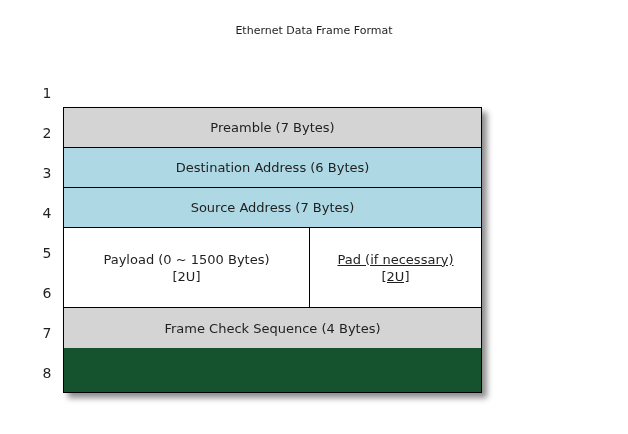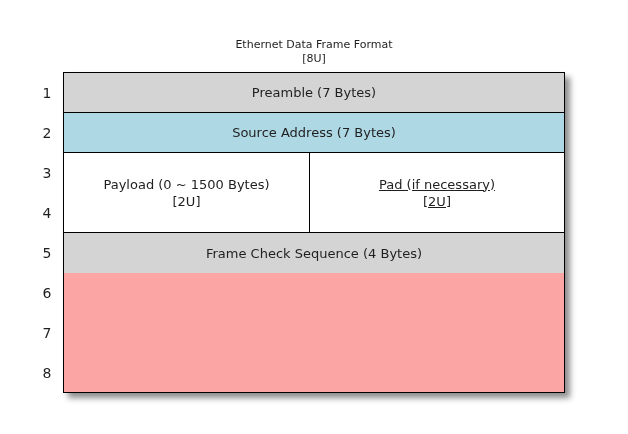--- a/index.html
+++ b/index.html
@@ -6,37 +6,38 @@
   body {
     width: 628px; height: 434px;
     background: #ffffff;
     font-family: "DejaVu Sans", "Liberation Sans", sans-serif;
     color: #1f1f1f;
     overflow: hidden;
   }
   .stage { position: relative; width: 628px; height: 434px; }
 
   .title {
-    position: absolute; left: 63px; top: 38px; width: 502px;
+    position: absolute; left: 63px; top: 24px; width: 502px;
     text-align: center; font-size: 11px; line-height: 14px; color: #1f1f1f;
   }
 
   .frame { position: absolute; left: 36px; top: 72px; display: flex; }
 
   .nums { width: 22px; margin-right: 5px; padding-top: 1px; }
   .num {
     height: 40px; display: flex; align-items: center; justify-content: center;
     font-size: 14px; color: #1f1f1f;
   }
 
   .table {
-    width: 502px; box-sizing: border-box;
+    width: 419px; box-sizing: border-box;
     border: 1.5px solid #000000;
-    background: #fca5a5;
+    background: #14532d;
     box-shadow: 5px 5px 6px rgba(0,0,0,0.45);
+    margin-top: 35px;
   }
   .row {
     height: 40px; box-sizing: border-box;
     border-bottom: 1.5px solid #000000;
     display: flex; align-items: center; justify-content: center;
     font-size: 13px;
   }
   .row.payload { height: 80px; }
   .row.last { border-bottom: none; }
   .gray   { background: #d4d4d4; }
@@ -52,38 +53,38 @@
   .pcell.left { flex: 0 0 246px; border-right: 1.5px solid #000000; }
   .pcell.right { flex: 1; text-decoration: underline; }
 </style>
 </head>
 <body>
 
 <div class="stage">
 
   <div class="title">
     <div>Ethernet Data Frame Format</div>
-    <div>[8U]</div>
   </div>
 
   <div class="frame">
 
     <div class="nums">
       <div class="num">1</div>
       <div class="num">2</div>
       <div class="num">3</div>
       <div class="num">4</div>
       <div class="num">5</div>
       <div class="num">6</div>
       <div class="num">7</div>
       <div class="num">8</div>
     </div>
 
     <div class="table">
       <div class="row gray">Preamble (7 Bytes)</div>
+      <div class="row blue">Destination Address (6 Bytes)</div>
       <div class="row blue">Source Address (7 Bytes)</div>
 
       <div class="row payload white">
         <div class="pcell left">
           <div>Payload (0 ~ 1500 Bytes)</div>
           <div>[2U]</div>
         </div>
         <div class="pcell right">
           <div>Pad (if necessary)</div>
           <div>[2U]</div>

